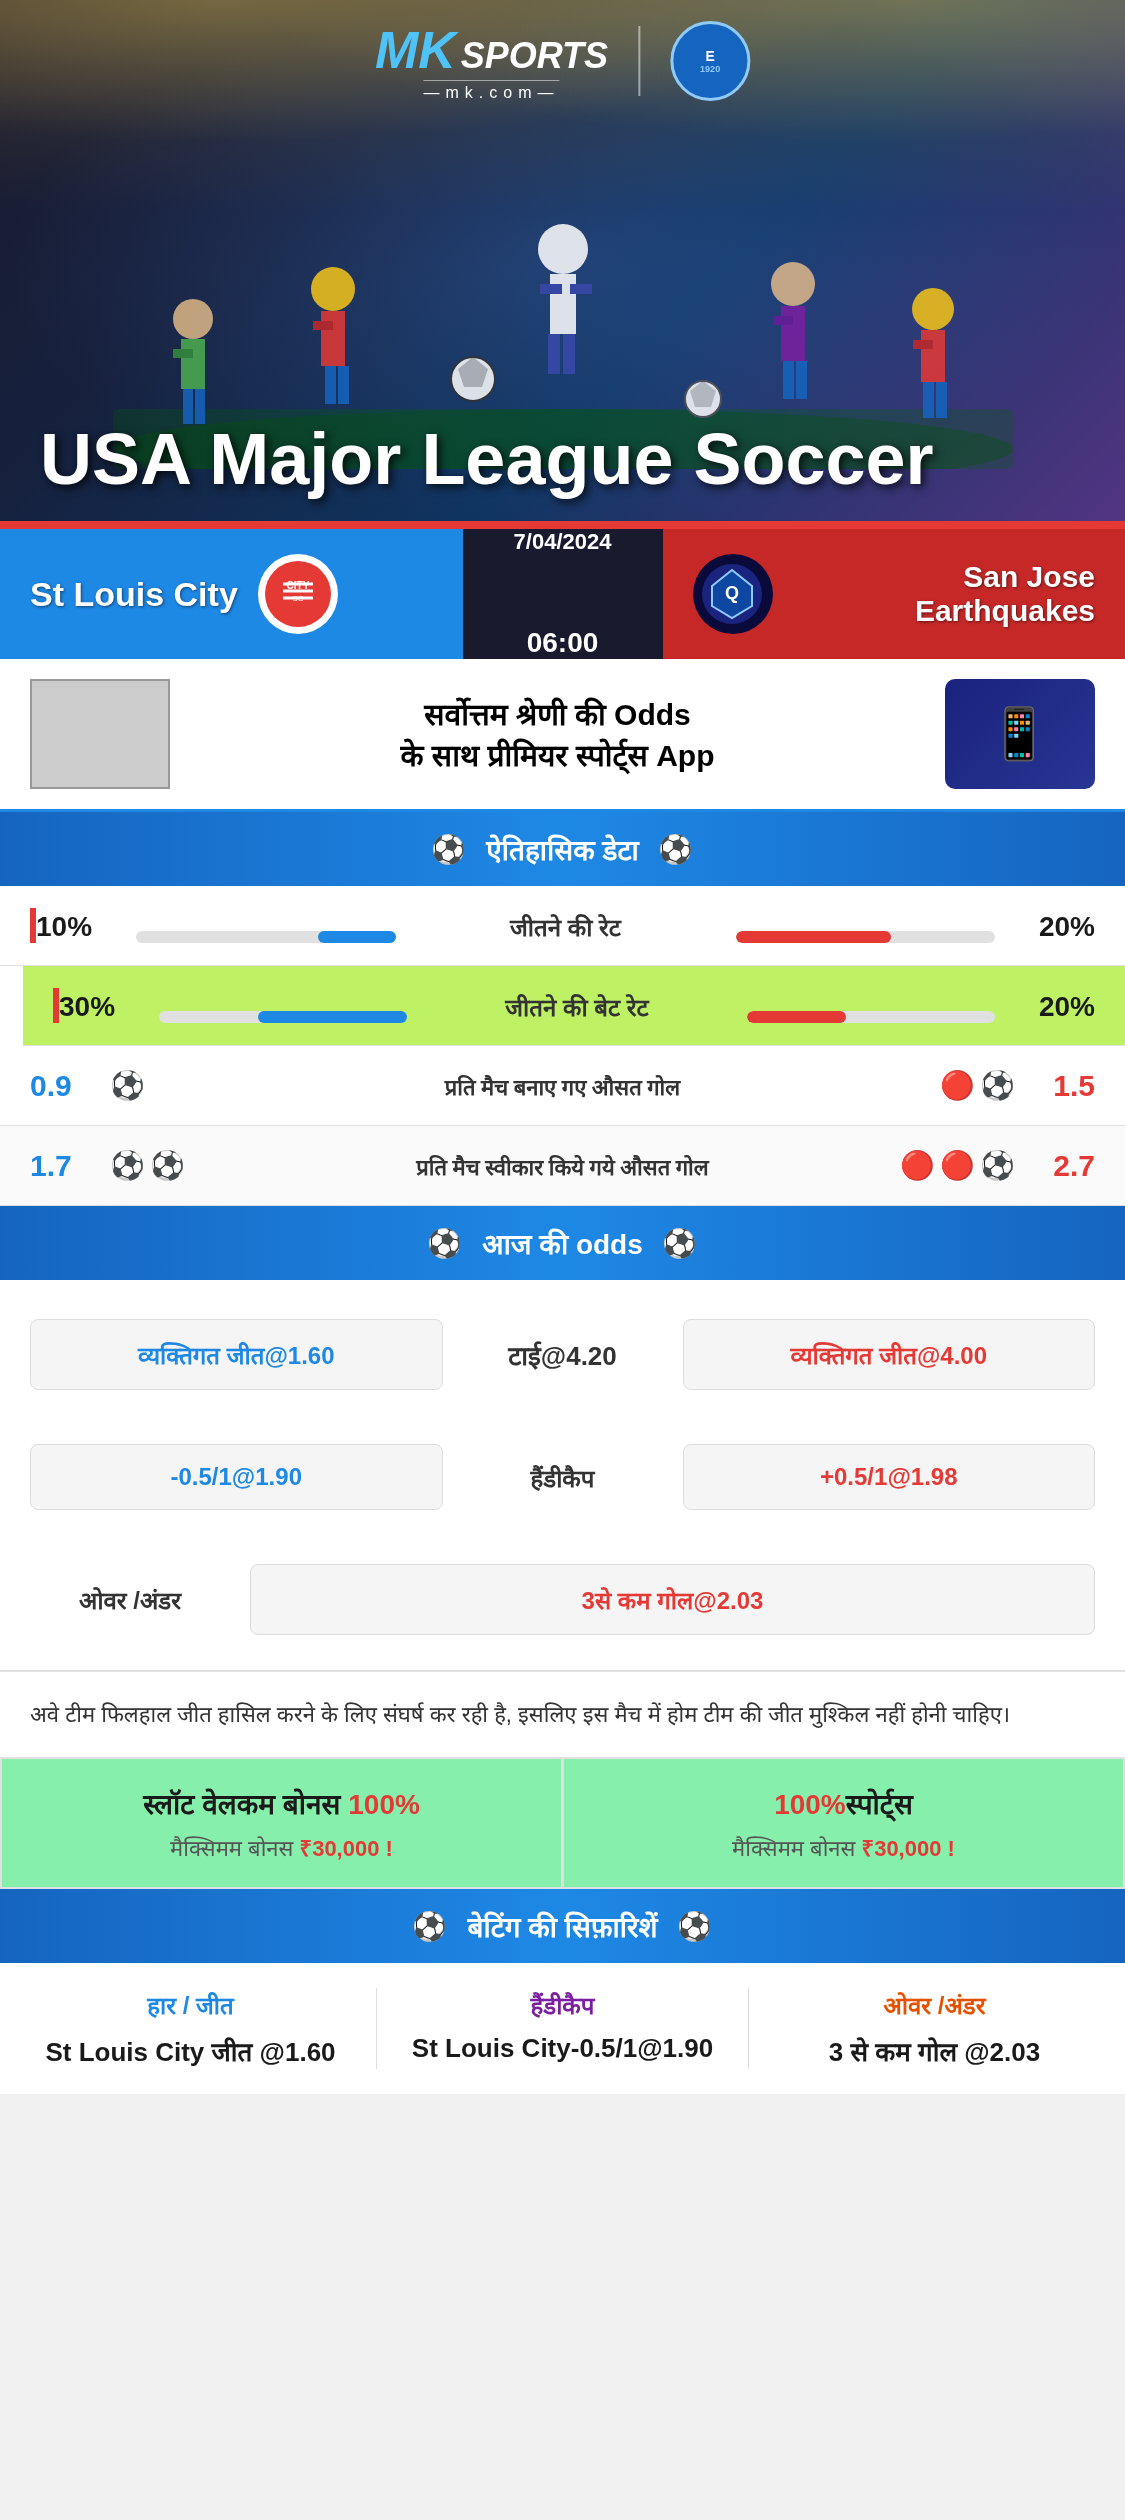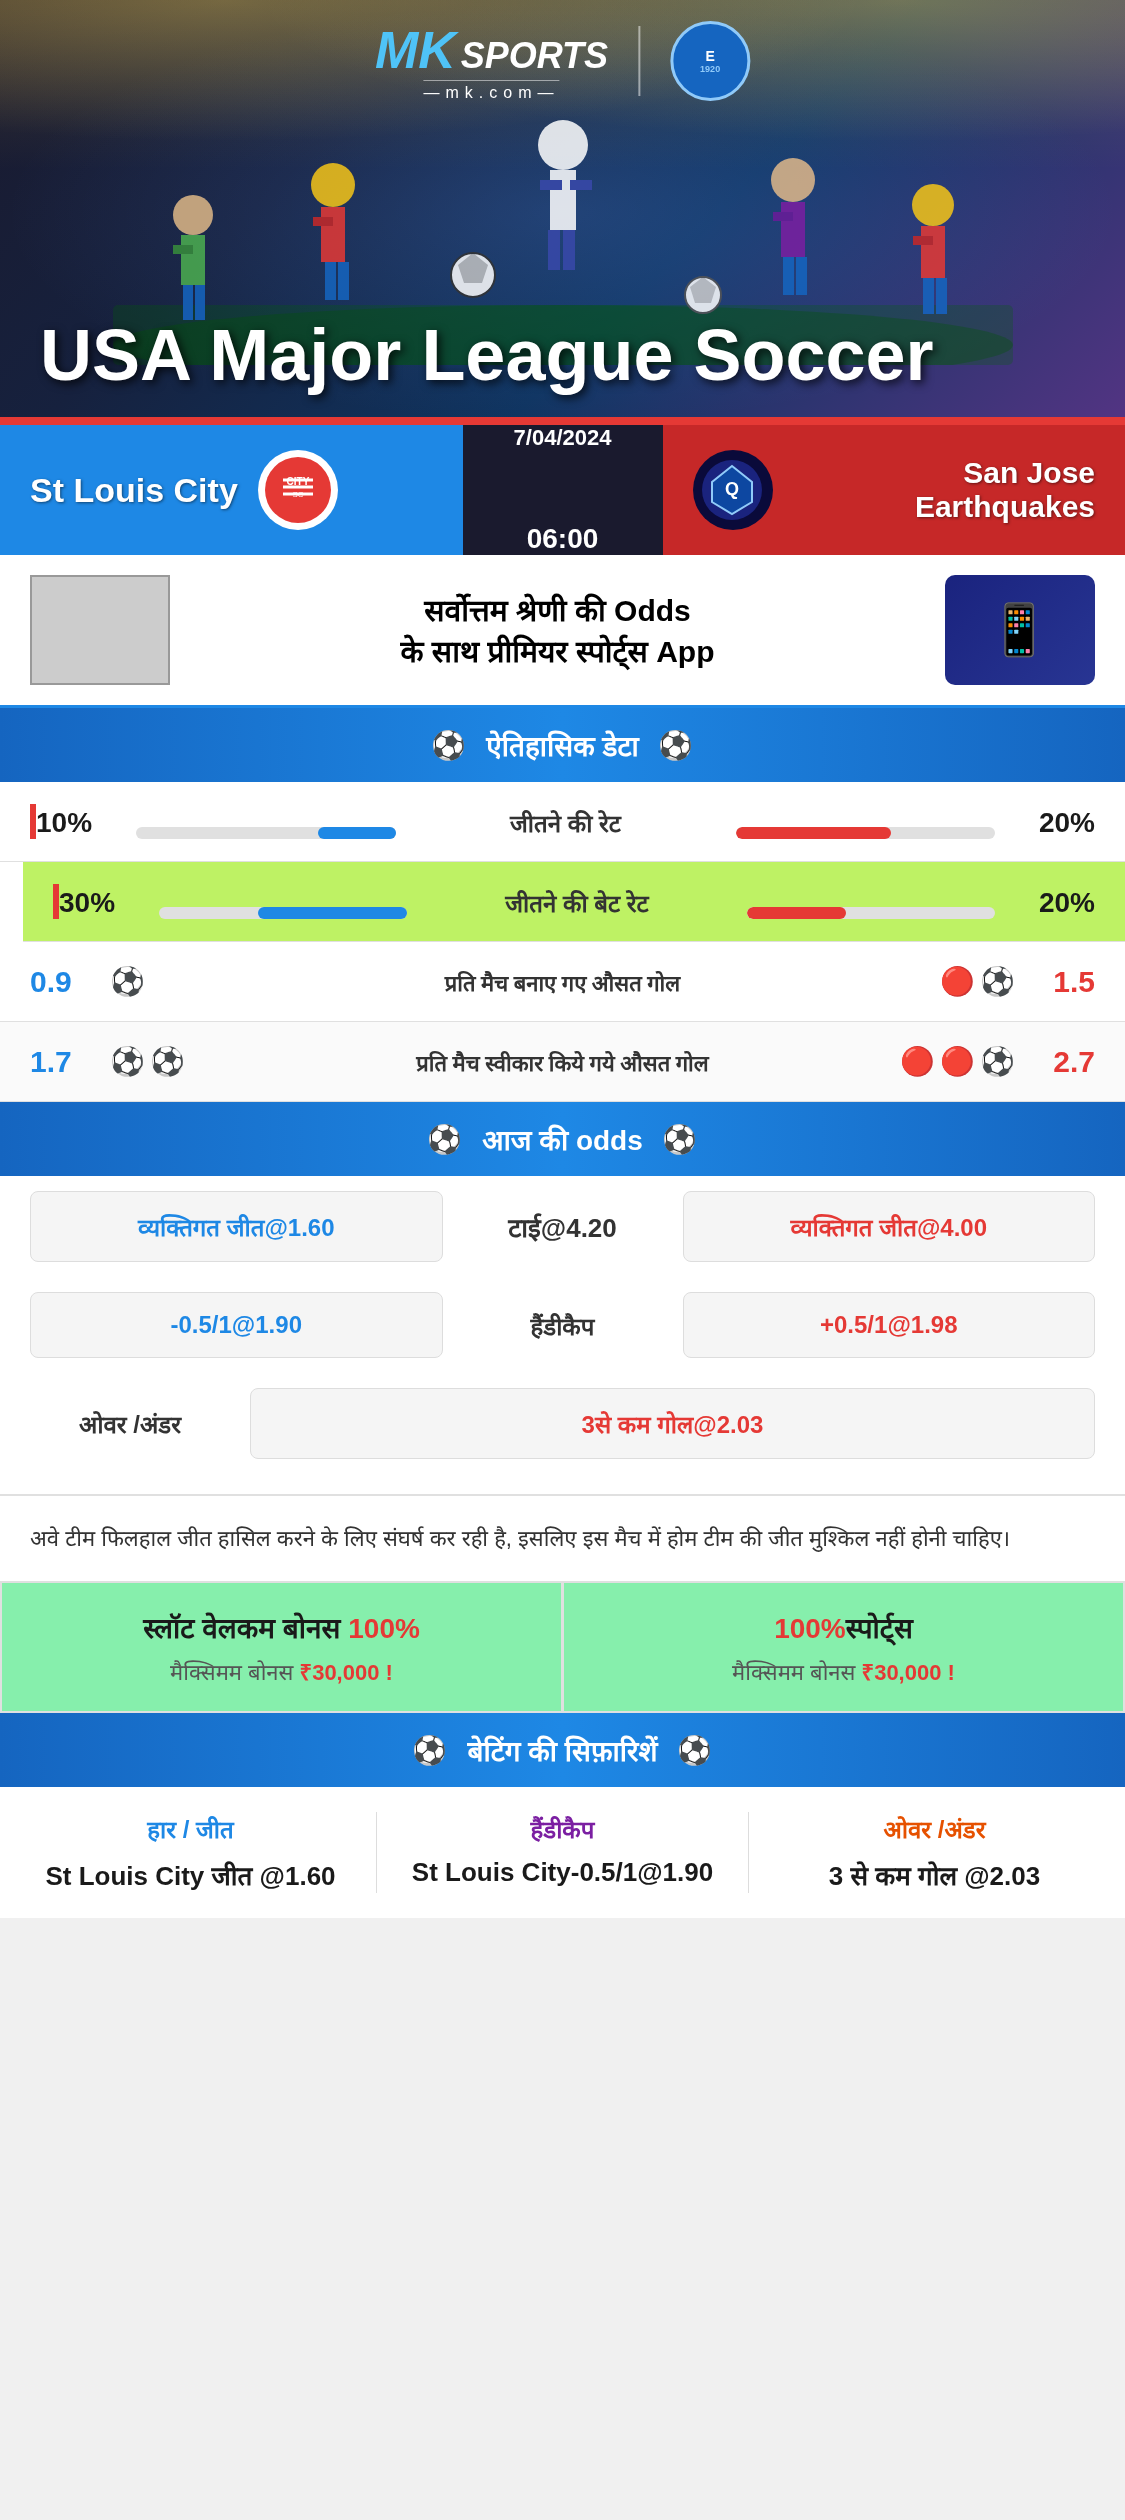--- a/index.html
+++ b/index.html
@@ -6,21 +6,21 @@
     body {
       width: 1125px;
       font-family: 'Arial', sans-serif;
       background: #f0f0f0;
       overflow-x: hidden;
     }
 
     
     .hero-banner {
       width: 1125px;
-      height: 425px;
+      height: 529px;
       background: linear-gradient(135deg, #1a1a2e 0%, #16213e 30%, #0f3460 60%, #533483 100%);
       position: relative;
       display: flex;
       align-items: flex-end;
       justify-content: flex-start;
       overflow: hidden;
     }
     .hero-bg-overlay {
       position: absolute;
       top: 0; left: 0; right: 0; bottom: 0;
@@ -352,20 +352,21 @@
     
     .odds-section {
       background: white;
       padding: 0 0 20px 0;
     }
     .odds-grid {
       display: flex;
       align-items: center;
       padding: 15px 30px;
       gap: 20px;
+      margin-top: 24px;
     }
     .odds-btn {
       flex: 1;
       background: #f5f5f5;
       border: 1px solid #ddd;
       border-radius: 8px;
       padding: 18px 15px;
       text-align: center;
       font-size: 24px;
       font-weight: 700;

